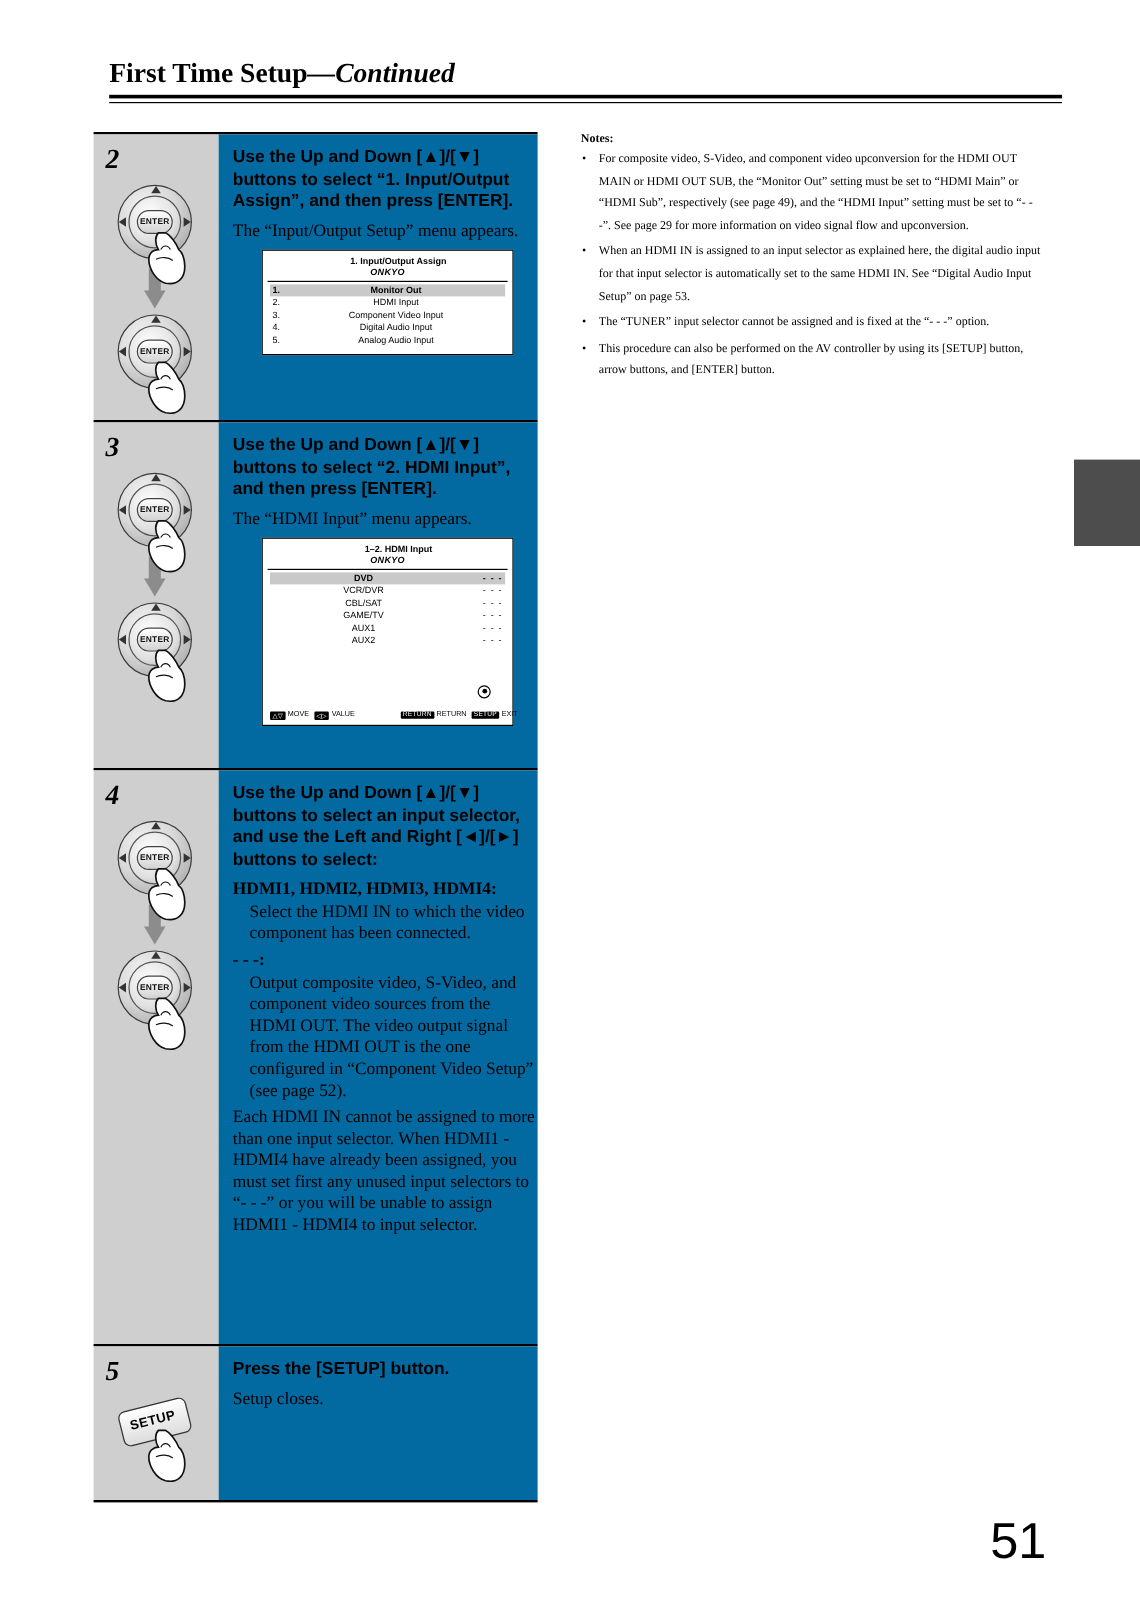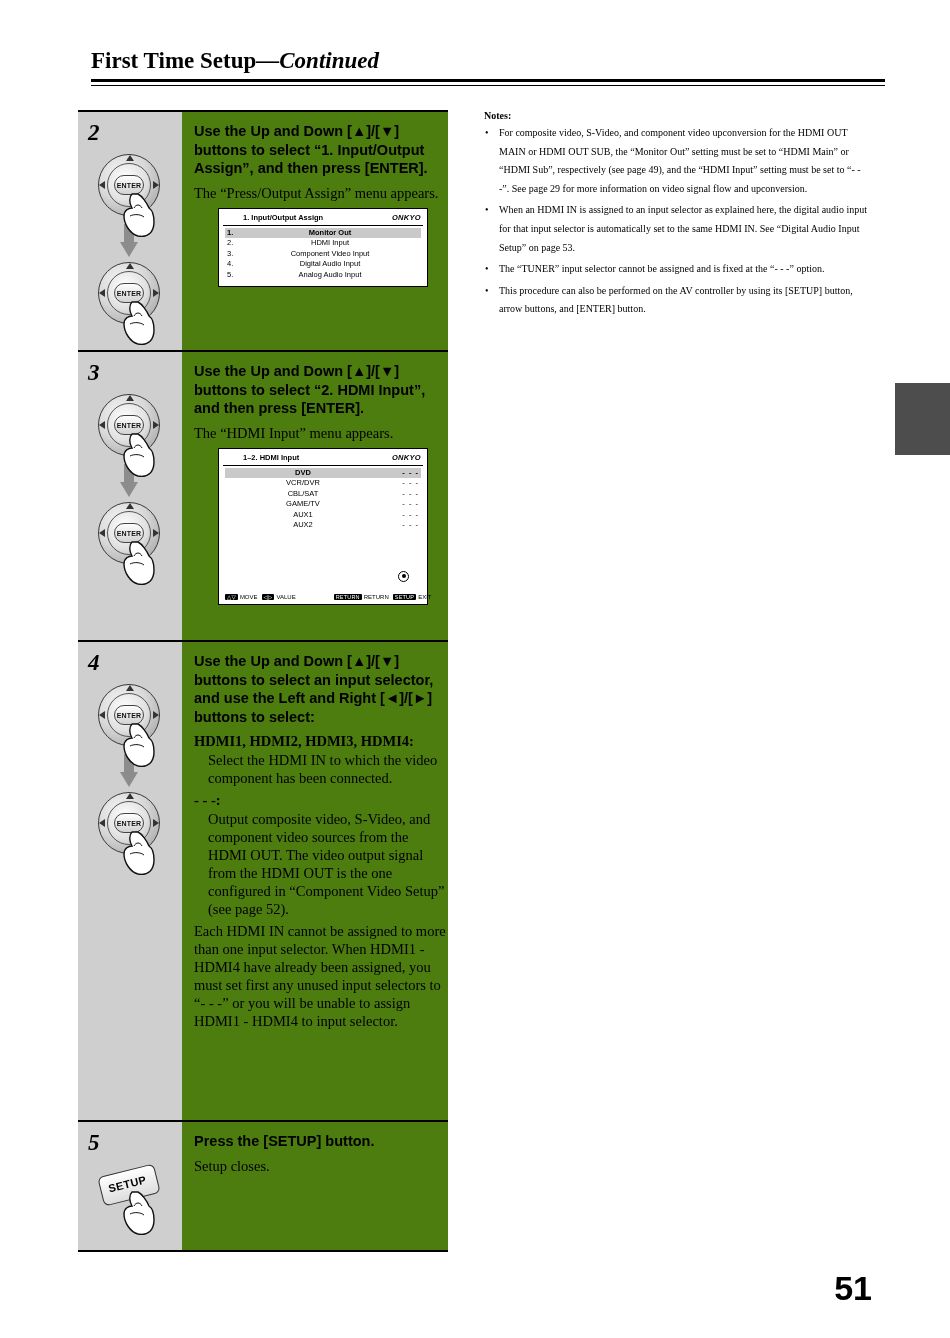--- a/index.html
+++ b/index.html
@@ -85,21 +85,21 @@
   }
   .step-num-cell {
     width: 104px;
     background: #cfcfcf;
     position: relative;
     flex: 0 0 104px;
   }
   .step-body-cell {
     flex: 1 1 auto;
     padding: 10px 2px 14px 12px;
-    background: #4d7c0f;
+    background: #0369a1;
   }
   .step-num {
     font-family: "Liberation Serif", serif;
     font-style: italic;
     font-weight: bold;
     font-size: 23px;
     position: absolute;
     left: 10px;
     top: 8px;
   }
@@ -254,20 +254,21 @@
     width: 208px;
     font-family: "Liberation Sans", sans-serif;
     position: relative;
     margin-top: 6px;
   }
   .osd-title-row {
     display: flex;
     justify-content: space-between;
     align-items: center;
     padding: 4px 6px 2px 6px;
+    flex-direction: column;
   }
   .osd-title {
     font-size: 7.5px;
     font-weight: bold;
     padding-left: 18px;
   }
   .osd-brand {
     font-size: 7.5px;
     font-weight: bold;
     font-style: italic;
@@ -352,22 +353,22 @@
     left: 1px;
     top: 0;
   }
 
   
   .page-number {
     position: absolute;
     right: 78px;
     bottom: 30px;
     font-family: "Liberation Sans", sans-serif;
-    font-size: 34px;
-    font-weight: bold;
+    font-size: 42px;
+    font-weight: normal;
   }
 </style>
 </head>
 <body>
 
 <div class="page">
 
   <div class="header">
     <div class="header-title">
       <span>First Time Setup</span><span class="cont">—Continued</span>
@@ -415,21 +416,21 @@
         <div class="hand" style="left:42px; top:186px;">
           <svg width="40" height="48" viewBox="0 0 40 48">
             <path d="M12 4 C9 7 9 13 12 18 C9 18 4 20 4 26 C4 34 10 44 18 46 C28 48 34 42 34 32 C34 26 32 20 29 18 C27 13 22 6 18 4 Z" fill="#ffffff" stroke="#111" stroke-width="1.4"></path>
             <path d="M14 18 C16 14 20 14 22 18" fill="none" stroke="#111" stroke-width="1"></path>
             <path d="M10 26 C14 24 20 24 24 27" fill="none" stroke="#111" stroke-width="1"></path>
           </svg>
         </div>
       </div>
       <div class="step-body-cell">
         <p class="step-instruction">Use the Up and Down [▲]/[▼] buttons to select “1. Input/Output Assign”, and then press [ENTER].</p>
-        <p class="step-text">The “Press/Output Assign” menu appears.</p>
+        <p class="step-text">The “Input/Output Setup” menu appears.</p>
         <div class="osd" style="margin-left:24px;">
           <div class="osd-title-row">
             <div class="osd-title">1.   Input/Output Assign</div>
             <div class="osd-brand">ONKYO</div>
           </div>
           <div class="osd-sep"></div>
           <div class="osd-list">
             <div class="osd-item selected">
               <span class="num">1.</span>
               <span class="lbl">Monitor Out</span>

